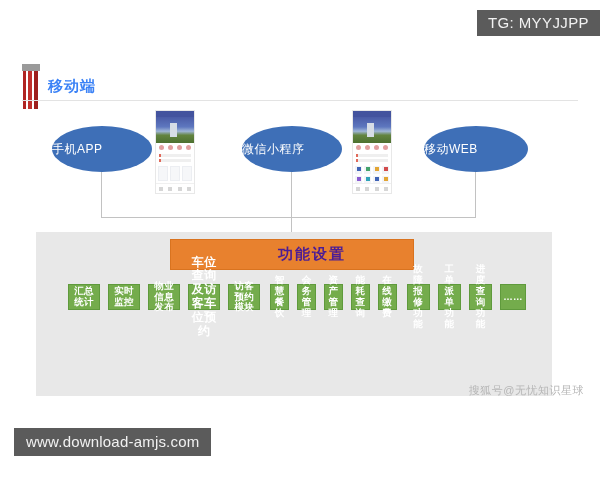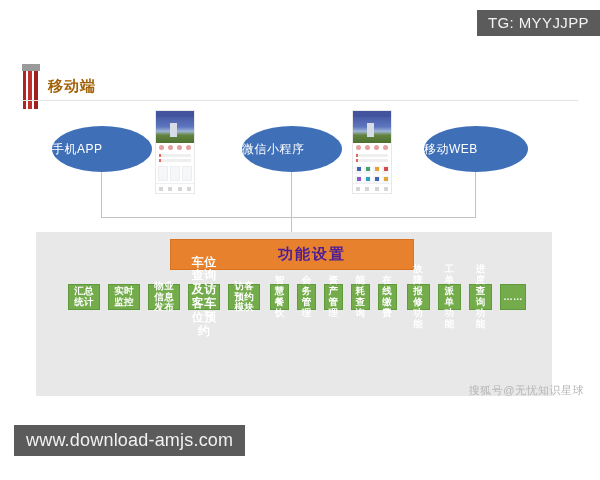--- a/index.html
+++ b/index.html
@@ -37,21 +37,21 @@
     margin-left: 40px;
   }
 
   
   .url-badge {
     position: absolute;
     left: 14px;
     bottom: 24px;
     background: #5b5b5b;
     color: #f1f1f1;
-    font-size: 18px;
+    font-size: 15px;
     letter-spacing: 0.2px;
     padding: 6px 12px 7px 12px;
     line-height: 1;
     white-space: nowrap;
   }
 
   
   .section-head {
     position: absolute;
     left: 22px;
@@ -79,21 +79,21 @@
       #c0302c 36%, #c0302c 62%,
       #ffffff 62%, #ffffff 74%,
       #9e1f1d 74%, #9e1f1d 100%);
   }
   .head-title {
     position: absolute;
     left: 26px;
     top: 13px;
     font-size: 15px;
     font-weight: bold;
-    color: #a16207;
+    color: #3b82f6;
     letter-spacing: 1px;
   }
   .head-rule {
     position: absolute;
     left: 22px;
     top: 100px;
     width: 556px;
     height: 1px;
     background: #e3e3e3;
   }

